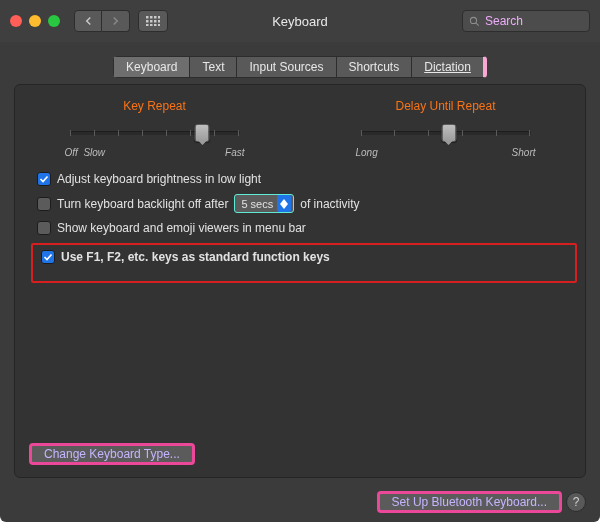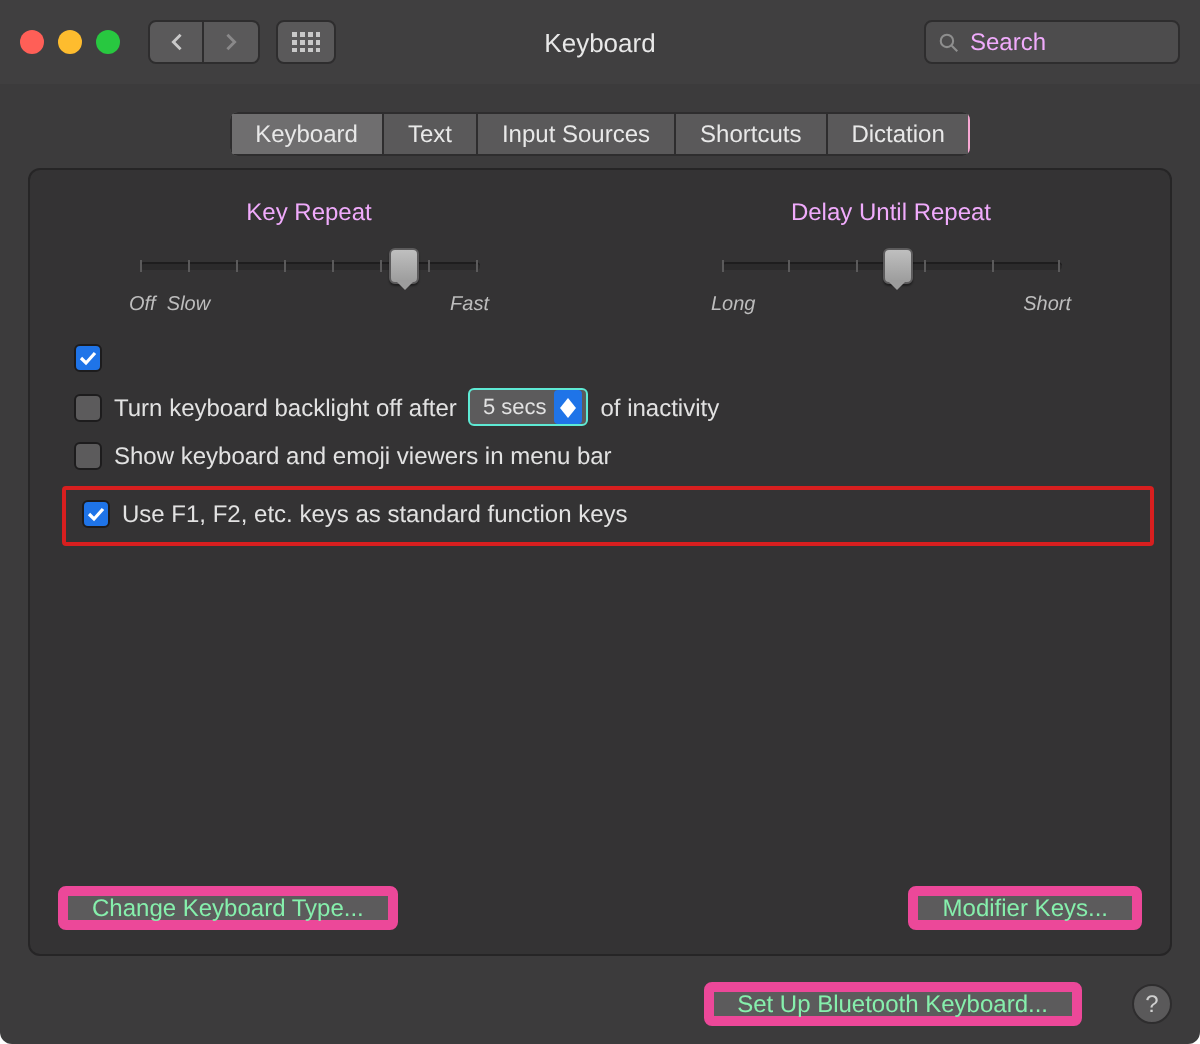--- a/index.html
+++ b/index.html
@@ -20,51 +20,51 @@
   .title { position: absolute; left: 0; right: 0; text-align: center; font-size: 13px; color: #e8e8e8; pointer-events: none; }
   .search { margin-left: auto; width: 128px; height: 22px; background: #4d4c4d; border: 1px solid #2e2d2e; border-radius: 4px; display: flex; align-items: center; padding: 0 6px; gap: 5px; color: #f0abfc; }
   .search svg { width: 11px; height: 11px; }
   .search span { font-size: 12px; }
   
   .body { flex: 1; padding: 14px 14px 4px 14px; display: flex; flex-direction: column; }
   
   .tabs { display: flex; justify-content: center; margin-bottom: 6px; }
   .tabgroup { display: flex; border-radius: 4px; overflow: hidden; }
   .tab { height: 22px; padding: 0 12px; background: #5a595a; border: 1px solid #2e2d2e; border-right: none; display: flex; align-items: center; font-size: 12px; color: #e8e8e8; }
-  .tabgroup .tab:last-child { border-right: 1px solid #f9a8d4; }
+  .tabgroup .tab:last-child { border-right: 4px solid #f9a8d4; text-decoration: underline; }
   .tab.active { background: #6f6e6f; }
   
   .panel { flex: 1; background: #343334; border: 1px solid #262526; border-radius: 6px; padding: 10px 14px 12px 14px; display: flex; flex-direction: column; position: relative; }
   
   .sliders { display: flex; justify-content: space-around; margin-top: 4px; margin-bottom: 14px; gap: 40px; }
   .sliderblock { display: flex; flex-direction: column; align-items: center; width: 200px; }
-  .sliderlabel { font-size: 12px; color: #f0abfc; margin-bottom: 10px; }
+  .sliderlabel { font-size: 12px; color: #f97316; margin-bottom: 10px; }
   .track { position: relative; width: 170px; height: 20px; }
   .rail { position: absolute; top: 8px; left: 0; right: 0; height: 4px; background: #2b2a2b; border-radius: 2px; border-top: 1px solid #1e1d1e; }
   .ticks { position: absolute; top: 7px; left: 0; right: 0; height: 6px; display: flex; justify-content: space-between; }
   .tick { width: 1px; height: 6px; background: #5b5a5b; }
   .thumb { position: absolute; top: 1px; width: 15px; height: 18px; background: linear-gradient(#bfbfbf,#9c9c9c); border: 1px solid #5c5b5c; border-radius: 3px; transform: translateX(-50%); box-shadow: 0 1px 1px rgba(0,0,0,.4); }
   .thumb::after { content:""; position:absolute; bottom:-4px; left:50%; transform:translateX(-50%); width:0; height:0; border-left:5px solid transparent; border-right:5px solid transparent; border-top:5px solid #9c9c9c; }
   .endlabels { display: flex; justify-content: space-between; width: 180px; font-size: 10px; color: #bdbdbd; margin-top: 4px; font-style: italic; }
   
   .rows { display: flex; flex-direction: column; gap: 8px; padding-left: 8px; }
   .row { display: flex; align-items: center; gap: 6px; font-size: 12px; color: #e2e2e2; flex-wrap: wrap; }
   .cb { width: 14px; height: 14px; border-radius: 3px; border: 1px solid #1d1c1d; display: flex; align-items: center; justify-content: center; flex-shrink: 0; }
   .cb.off { background: #5c5b5c; }
   .cb.on  { background: #1f74e8; }
   .cb.on svg { width: 10px; height: 10px; }
   .select { height: 19px; background: #5c5b5c; border: 1px solid #5eead4; border-radius: 3px; display: inline-flex; align-items: center; padding: 0 2px 0 6px; font-size: 11px; gap: 4px; }
   .select .arrows { width: 14px; height: 100%; background: #1f74e8; display: flex; flex-direction: column; align-items: center; justify-content: center; border-radius: 2px; }
   .select .arrows svg { width: 8px; height: 5px; fill: #fff; }
-  .highlighted { border: 2px solid #d81f1f; border-radius: 2px; padding: 5px 8px 7px 8px; margin: 0 -6px; }
+  .highlighted { border: 2px solid #d81f1f; border-radius: 2px; padding: 5px 8px 17px 8px; margin: 0 -6px; font-weight: bold; }
   .subtext { font-size: 10px; color: #bfbfbf; padding-left: 19px; margin-top: 3px; line-height: 1.3; }
   .panelfooter { margin-top: auto; display: flex; justify-content: space-between; padding-top: 8px; }
-  .btn { height: 22px; background: #5c5b5c; border: 5px solid #ec4899; border-radius: 4px; color: #86efac; font-size: 12px; padding: 0 12px; display: flex; align-items: center; }
-  
-  .bottombar { height: 40px; display: flex; align-items: center; justify-content: flex-end; padding: 0 14px; gap: 25px; }
+  .btn { height: 22px; background: #5c5b5c; border: 3px solid #ec4899; border-radius: 4px; color: #c4b5fd; font-size: 12px; padding: 0 12px; display: flex; align-items: center; }
+  
+  .bottombar { height: 40px; display: flex; align-items: center; justify-content: flex-end; padding: 0 14px; gap: 4px; }
   .help { width: 20px; height: 20px; border-radius: 50%; background: #5a595a; border: 1px solid #2e2d2e; display: flex; align-items: center; justify-content: center; font-size: 12px; color: #d0d0d0; }
 </style>
 </head>
 <body>
 
 <div class="window">
 
   <div class="titlebar" style="position:relative;">
     <div class="traffic">
       <div class="light red"></div>
@@ -168,20 +168,21 @@
         </div>
       </div>
 
       <div class="rows">
         <div class="row">
           <div class="cb on">
             <svg viewBox="0 0 10 10">
                 <path d="M1.5 5 L4 7.5 L8.5 2.5" stroke="#fff" stroke-width="1.6" fill="none"></path>
               </svg>
           </div>
+          <span>Adjust keyboard brightness in low light</span>
         </div>
 
         <div class="row">
           <div class="cb off"></div>
           <span>Turn keyboard backlight off after</span>
           <div class="select">
             <span>5 secs</span>
             <div class="arrows">
               <svg viewBox="0 0 8 5">
                   <path d="M0 5 L4 0 L8 5 Z"></path>
@@ -206,21 +207,20 @@
                   <path d="M1.5 5 L4 7.5 L8.5 2.5" stroke="#fff" stroke-width="1.6" fill="none"></path>
                 </svg>
             </div>
             <span>Use F1, F2, etc. keys as standard function keys</span>
           </div>
         </div>
       </div>
 
       <div class="panelfooter">
         <div class="btn">Change Keyboard Type...</div>
-        <div class="btn">Modifier Keys...</div>
       </div>
     </div>
   </div>
 
   <div class="bottombar">
     <div class="btn">Set Up Bluetooth Keyboard...</div>
     <div class="help">?</div>
   </div>
 </div>
 

